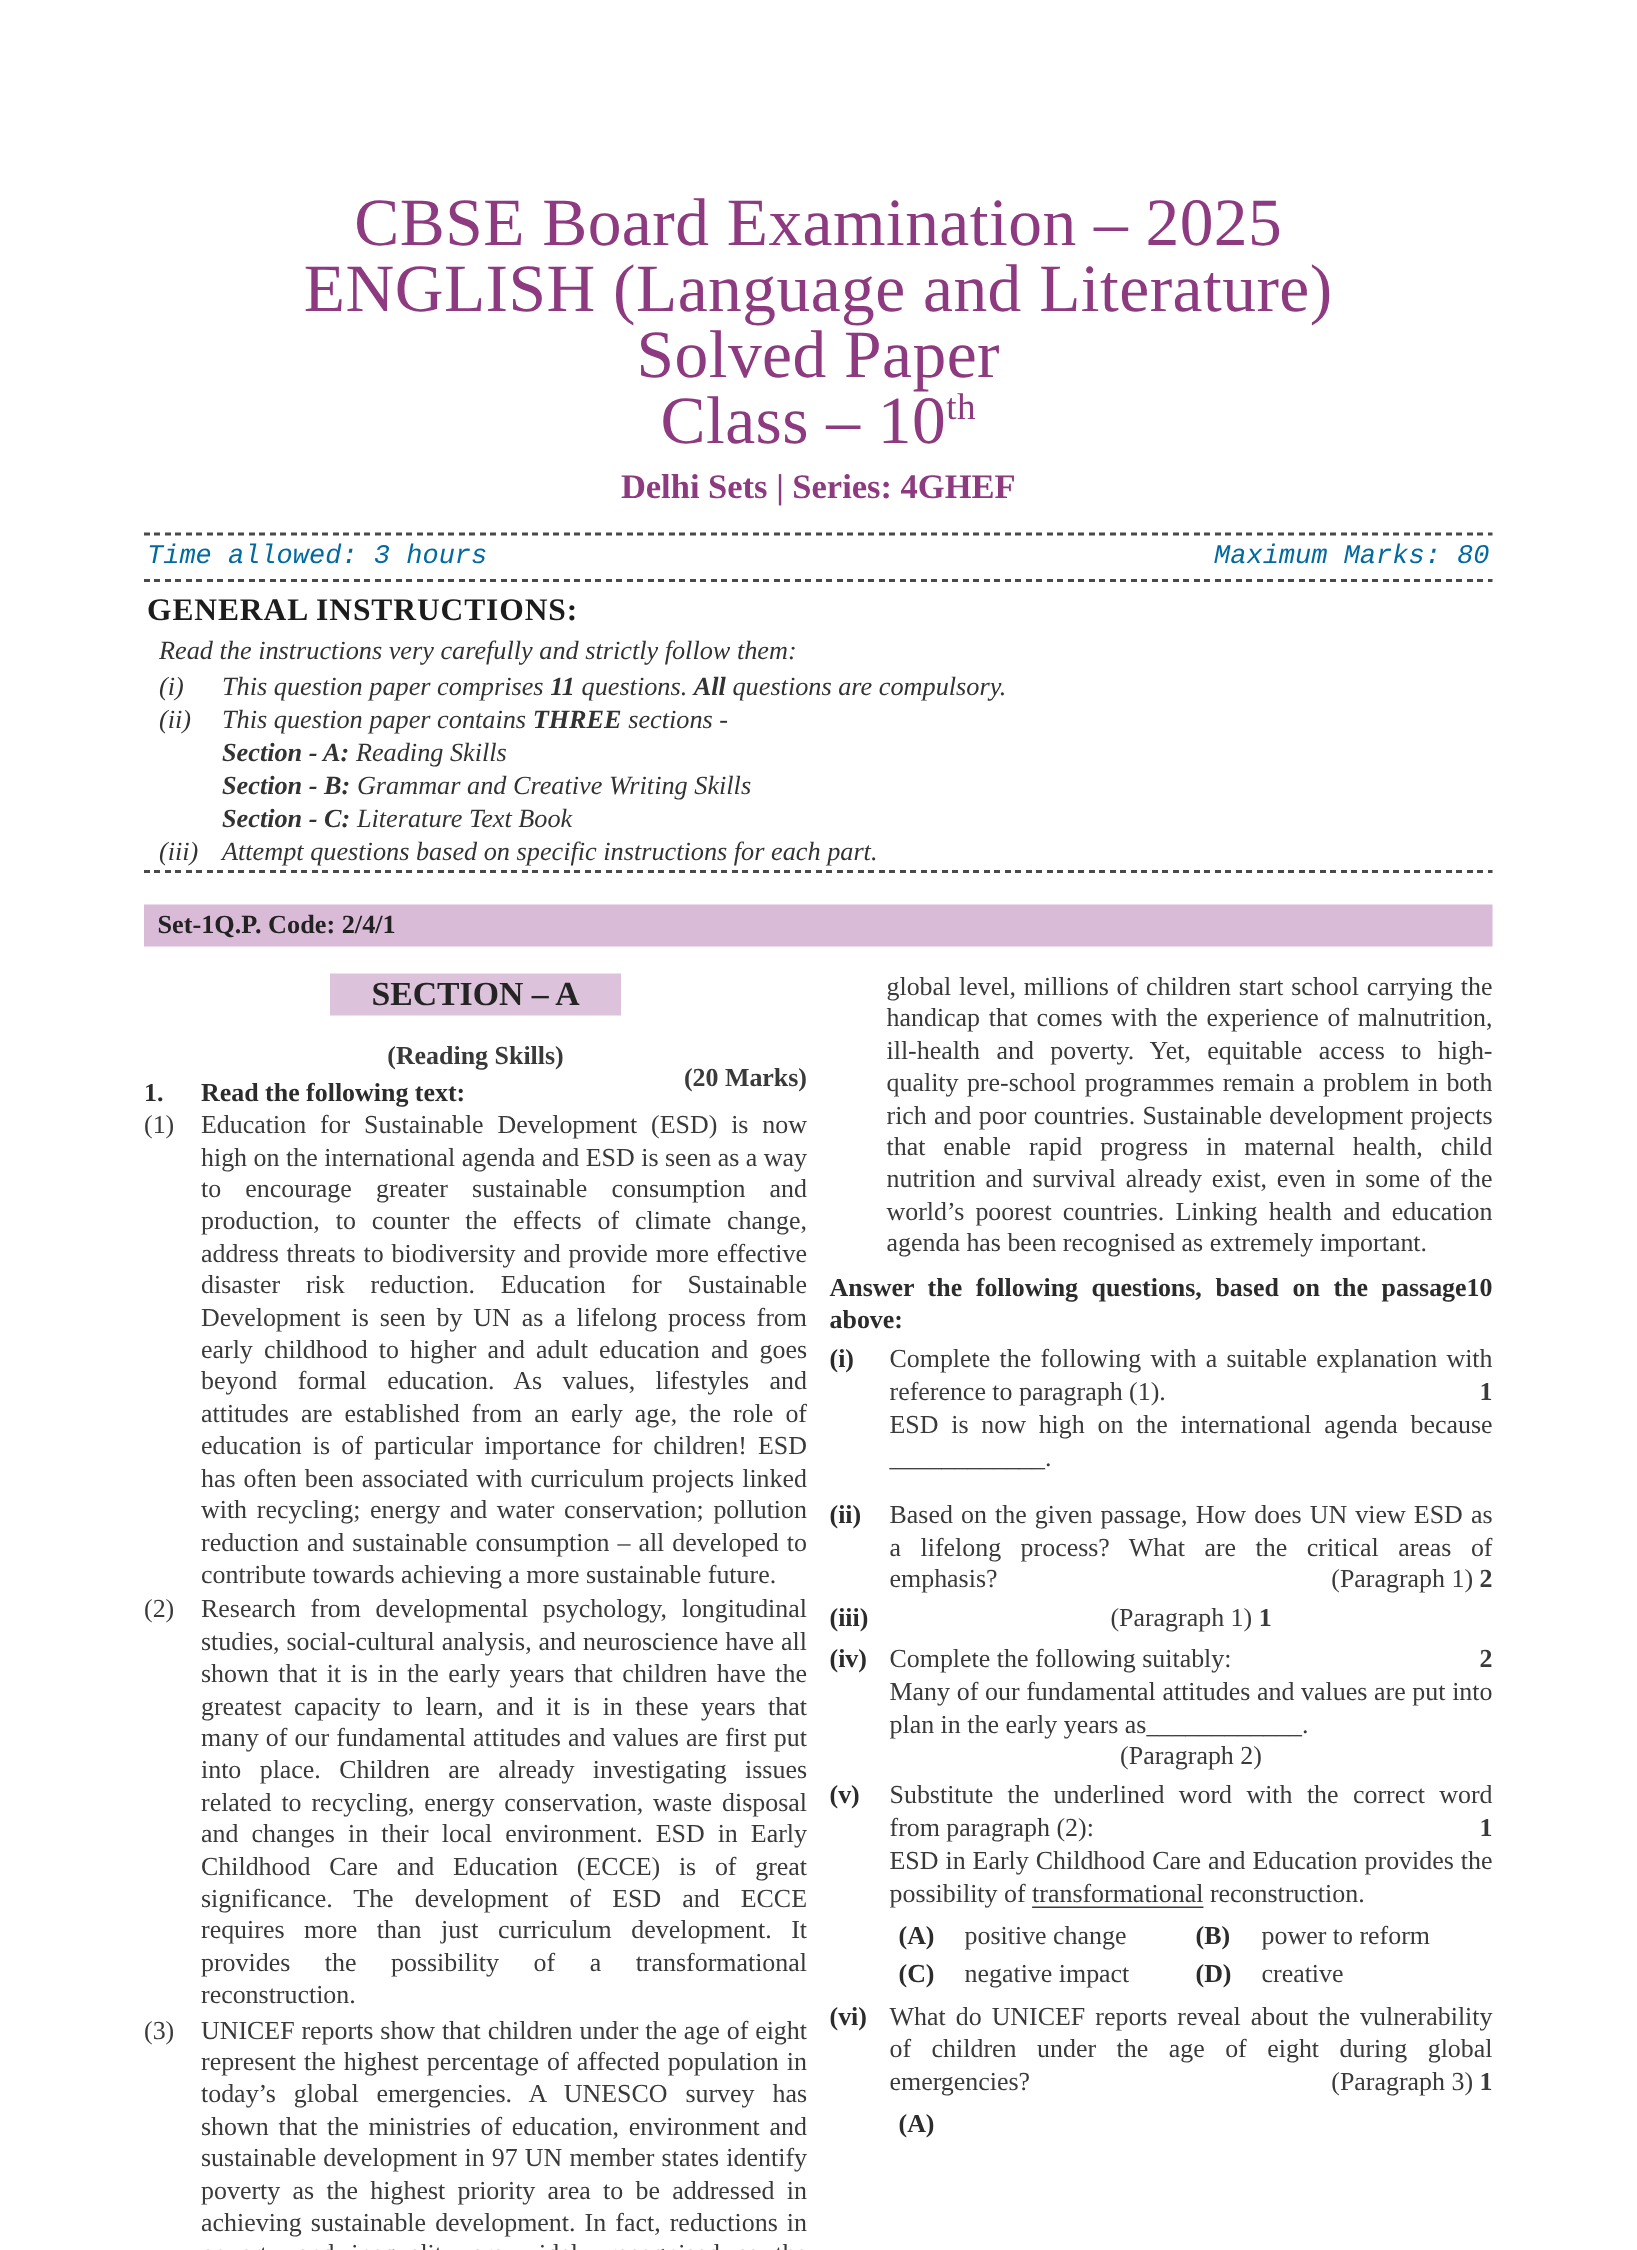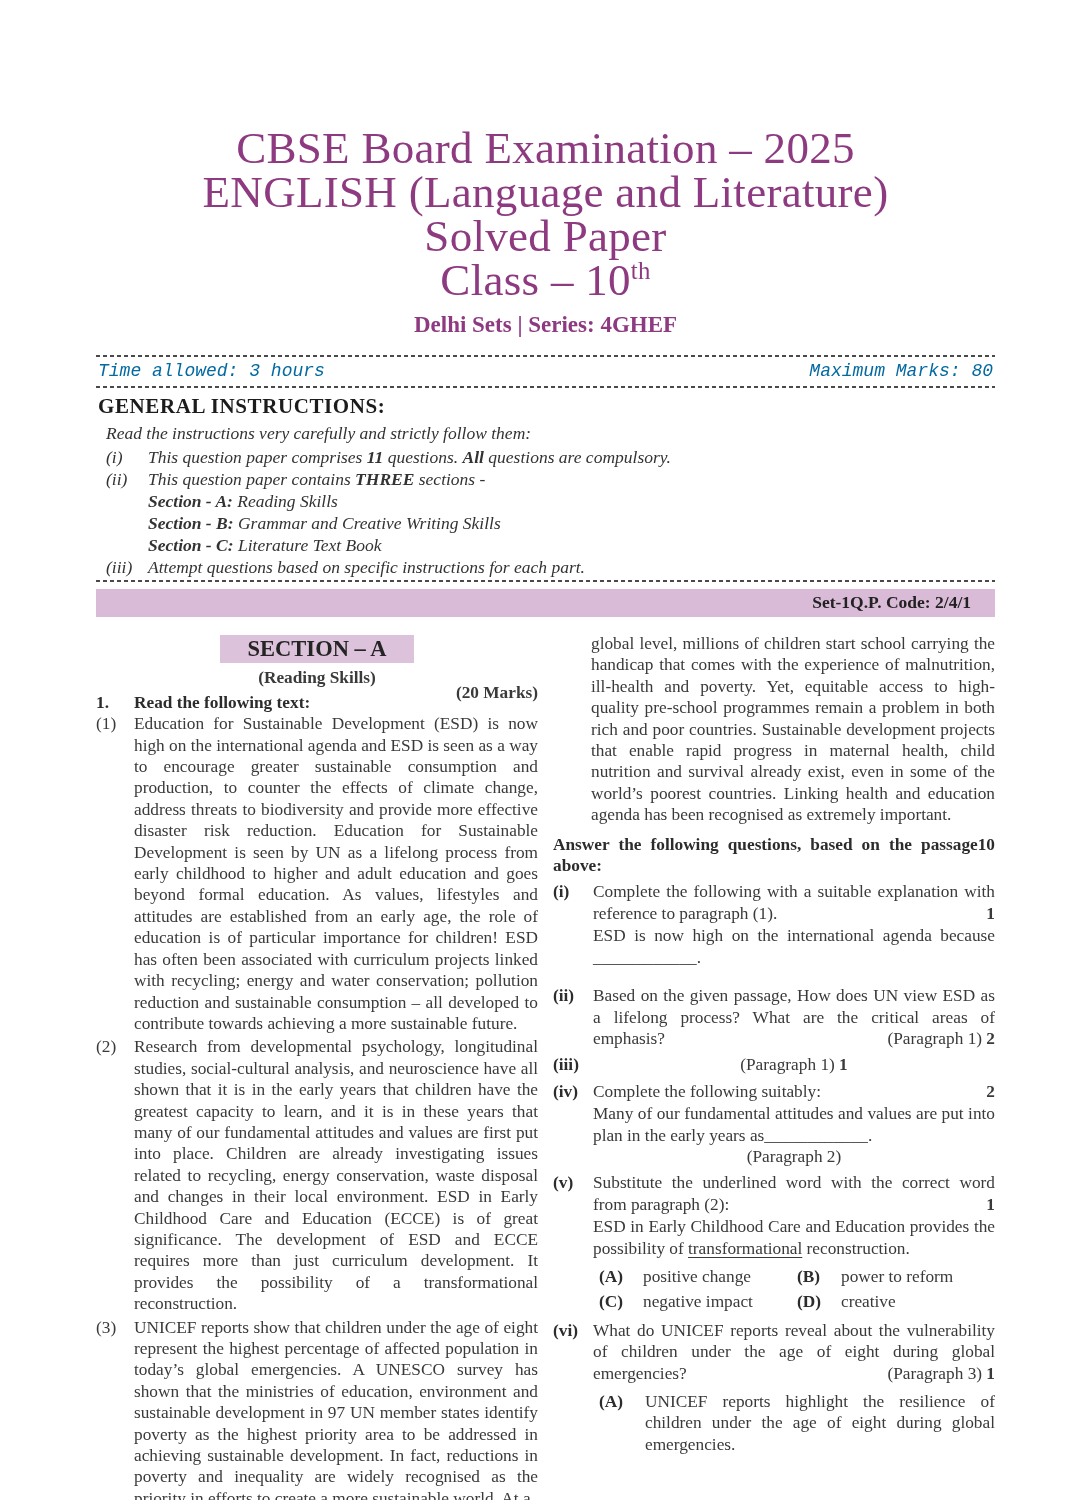--- a/index.html
+++ b/index.html
@@ -31,29 +31,29 @@
     letter-spacing: 0.6px; margin: 6px 0 3px 2px; }
   .gi { font-size: 17.5px; font-style: italic; color: #333; line-height: 22px; }
   .gi-intro { margin: 0 0 2px 10px; }
   .gi-item { display: flex; margin-left: 10px; }
   .gi-marker { width: 42px; flex: none; }
   .gi b { font-weight: bold; }
   .gi-sections { margin-left: 52px; }
   .gi-sections .s-label { font-weight: bold; }
 
   
-  .set-bar { margin-top: 7px; background: #d9bad7; color: #222;
-    display: flex; justify-content: flex-end;
+  .set-bar { margin-top: 21px; background: #d9bad7; color: #222;
+    display: flex; justify-content: flex-start;
     font-size: 17.5px; font-weight: bold; padding: 3px 24px 4px 9px; }
 
   
   .columns { display: flex; gap: 15px; margin-top: 16px; }
   .col { width: 442px; flex: none; font-size: 17.3px; line-height: 21.4px; text-align: justify; }
 
-  .section-head-wrap { text-align: center; margin: 2px 0 4px 0; }
+  .section-head-wrap { text-align: center; margin: 2px 0 16px 0; }
   .section-head { display: inline-block; background: #dcc2da; color: #242424;
     font-size: 22.5px; font-weight: bold; padding: 3px 28px 4px 28px; }
 
   .subhead { position: relative; text-align: center; font-weight: bold; margin-bottom: 3px; }
   .subhead .sub-right { position: absolute; right: 0; top: 15px; }
 
   .q1-line { display: flex; font-weight: bold; color: #2c2c2c; }
   .q1-marker { width: 38px; flex: none; }
 
   .para { display: flex; margin-bottom: 2px; }
@@ -226,21 +226,20 @@
           </div>
         </div>
       </div>
 
       <div class="q">
         <span class="q-marker">(vi)</span>
         <div class="q-body">
           <div><span>What do UNICEF reports reveal about the vulnerability of children under the age of eight during global emergencies?</span><span class="tail"><span>(Paragraph 3)</span>&nbsp;<b>1</b></span></div>
           <div class="opt-block">
             <span class="opt-letter">(A)</span>
-            <span class="opt-text">UNICEF reports highlight the resilience of children under the age of eight during global emergencies.</span>
           </div>
 
         </div>
       </div>
 
     </div>
   </div>
 </div>
 
 </body></html>

